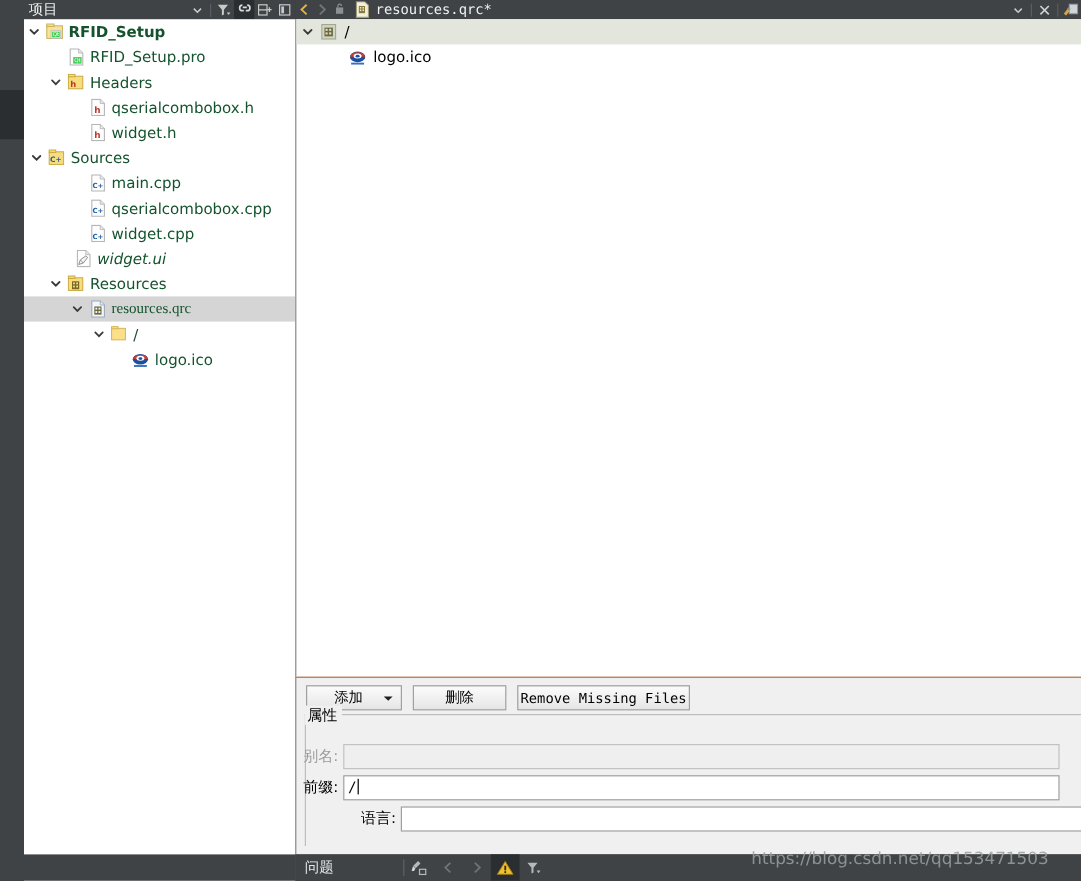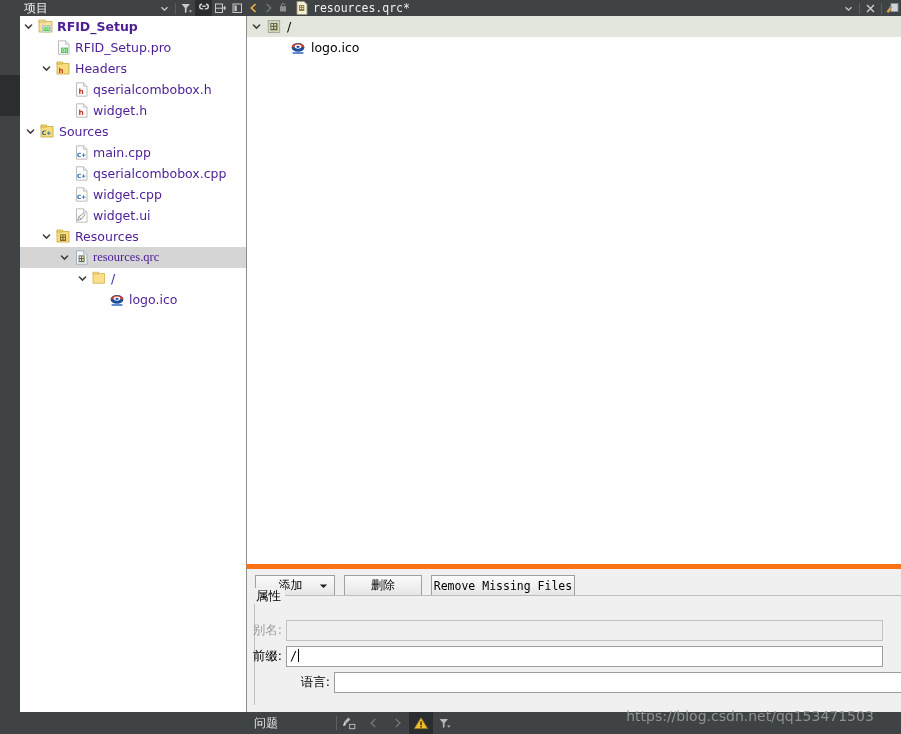--- a/index.html
+++ b/index.html
@@ -47,21 +47,21 @@
     width: 1px; height: 11px; background: #5a5e60; margin: 0 2px;
   }
 
   
   .proj-tree {
     position: absolute; left: 20px; top: 16px; width: 226px; height: 718px;
     background: #ffffff; overflow: hidden;
   }
   .trow {
     height: 21px; display: flex; align-items: center;
-    white-space: nowrap; font-size: 12.5px; color: #4c1d95;
+    white-space: nowrap; font-size: 12.5px; color: #14532d;
     font-family: "DejaVu Sans", sans-serif;
   }
   .trow.sel { background: #d5d5d5; font-family: Liberation Serif, serif; }
   .trow .arrow {
     width: 16px; height: 21px; display: flex;
     align-items: center; justify-content: center;
     color: #3c3c3c; font-size: 9px;
   }
   .trow .ico {
     width: 18px; height: 21px; display: flex;
@@ -118,21 +118,21 @@
   .res-row .ico {
     width: 18px; height: 21px; display: flex;
     align-items: center; justify-content: center; flex: 0 0 18px;
   }
   .res-row .lbl { padding-left: 4px; }
 
   
   .res-panel {
     position: absolute; left: 246px; top: 564px; width: 655px; height: 148px;
     background: #f0f0f0; border-left: 1px solid #8d8d8d;
-    border-top: 5px solid #f97316;
+    border-top: 1px solid #f97316;
   }
   .btn-row {
     display: flex; align-items: center; padding: 6px 0 0 8px; gap: 9px;
   }
   .qbtn {
     height: 21px; background: linear-gradient(#fbfbfb, #e6e6e6);
     border: 1px solid #a0a0a0; color: #000;
     font-size: 12px; display: flex; align-items: center;
     justify-content: center; font-family: "DejaVu Sans", sans-serif;
   }
@@ -364,21 +364,21 @@
         <span class="arrow"></span>
         <span class="ico">
           <svg width="13" height="15" viewBox="0 0 13 15">
             <path d="M1.5 0.8 L8.5 0.8 L12 4.2 L12 14.2 L1.5 14.2 Z" fill="#fdfdfd" stroke="#b5b5b5" stroke-width="0.9"></path>
             <path d="M8.5 0.8 L8.5 4.2 L12 4.2" fill="#e8e8e8" stroke="#b5b5b5" stroke-width="0.7"></path>
             <text x="6.6" y="11.8" font-size="5.8" fill="#1f5fa8" text-anchor="middle" font-weight="bold" font-family="DejaVu Sans">C+</text>
           </svg>
         </span>
         <span class="lbl">widget.cpp</span>
       </div>
-      <div class="trow" style="padding-left: 36px;">
+      <div class="trow" style="padding-left: 24px; font-style: italic;">
         <span class="arrow"></span>
         <span class="ico">
           <svg width="13" height="15" viewBox="0 0 13 15">
             <path d="M1.5 0.8 L8.5 0.8 L12 4.2 L12 14.2 L1.5 14.2 Z" fill="#fdfdfd" stroke="#b5b5b5" stroke-width="0.9"></path>
             <path d="M8.5 0.8 L8.5 4.2 L12 4.2" fill="#e8e8e8" stroke="#b5b5b5" stroke-width="0.7"></path>
             <path d="M2.6 12.4 L3.9 8.6 L8.6 5.2 L10 6.5 L6.4 11.2 Z" fill="#f4f4f4" stroke="#7a7a7a" stroke-width="0.7"></path>
             <path d="M3.9 8.6 L6.4 11.2" stroke="#7a7a7a" stroke-width="0.6"></path>
           </svg>
         </span>
         <span class="lbl">widget.ui</span>

